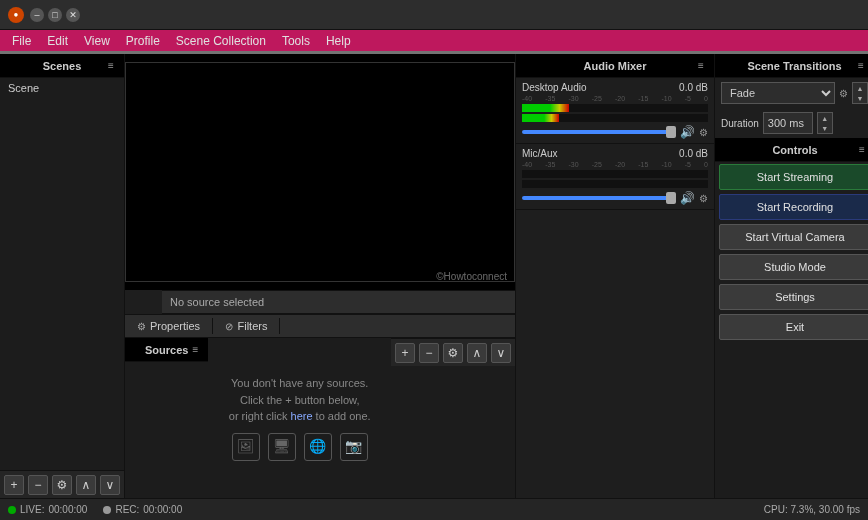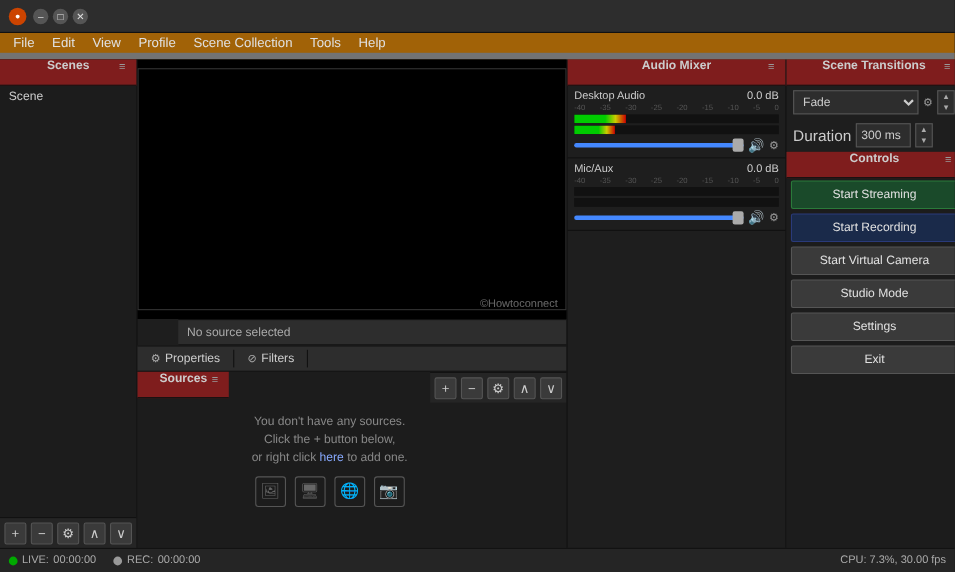--- a/index.html
+++ b/index.html
@@ -45,25 +45,25 @@
       display: flex; align-items: center; justify-content: center;
       font-size: 9px; cursor: pointer;
     }
     .win-btn.minimize { background: #555; }
     .win-btn.maximize { background: #555; }
     .win-btn.close { background: #555; }
 
     
     #menubar {
       height: 24px;
-      background: #a16207;
-      display: flex;
-      align-items: flex-start;
+      background: #be185d;
+      display: flex;
+      align-items: center;
       padding: 0 4px;
-      border-bottom: 6px solid #737373;
+      border-bottom: 3px solid #737373;
     }
     .menu-item {
       padding: 2px 8px;
       cursor: pointer;
       font-size: 12px;
       color: #e0e0e0;
     }
 
     
     #main {
@@ -147,23 +147,23 @@
     #controls-panel {
       width: 160px;
       display: flex;
       flex-direction: column;
       background: #1c1c1c;
     }
 
     
     .panel-header {
       height: 24px;
-      background: #7f1d1d;
-      display: flex;
-      align-items: flex-start;
+      background: #000000;
+      display: flex;
+      align-items: center;
       justify-content: space-between;
       padding: 0 6px;
       border-bottom: 1px solid #111;
       font-size: 11px;
       font-weight: bold;
       color: #ccc;
     }
     .panel-header-title { flex: 1; text-align: center; }
     .panel-header-icon {
       width: 14px; height: 14px;
@@ -322,21 +322,21 @@
       flex-direction: column;
       border: 1px solid #555;
       background: #2d2d2d;
     }
     .trans-spin-btn {
       width: 14px; height: 10px;
       display: flex; align-items: center; justify-content: center;
       font-size: 7px; color: #aaa; cursor: pointer;
       border: none; background: transparent;
     }
-    .trans-dur-label { font-size: 14px; color: #ccc; }
+    .trans-dur-label { font-size: 10px; color: #ccc; }
     .trans-dur-val {
       background: #2d2d2d;
       border: 1px solid #555;
       color: #ccc;
       font-size: 11px;
       width: 50px;
       padding: 6px 4px;
       height: 22px;
     }
 

